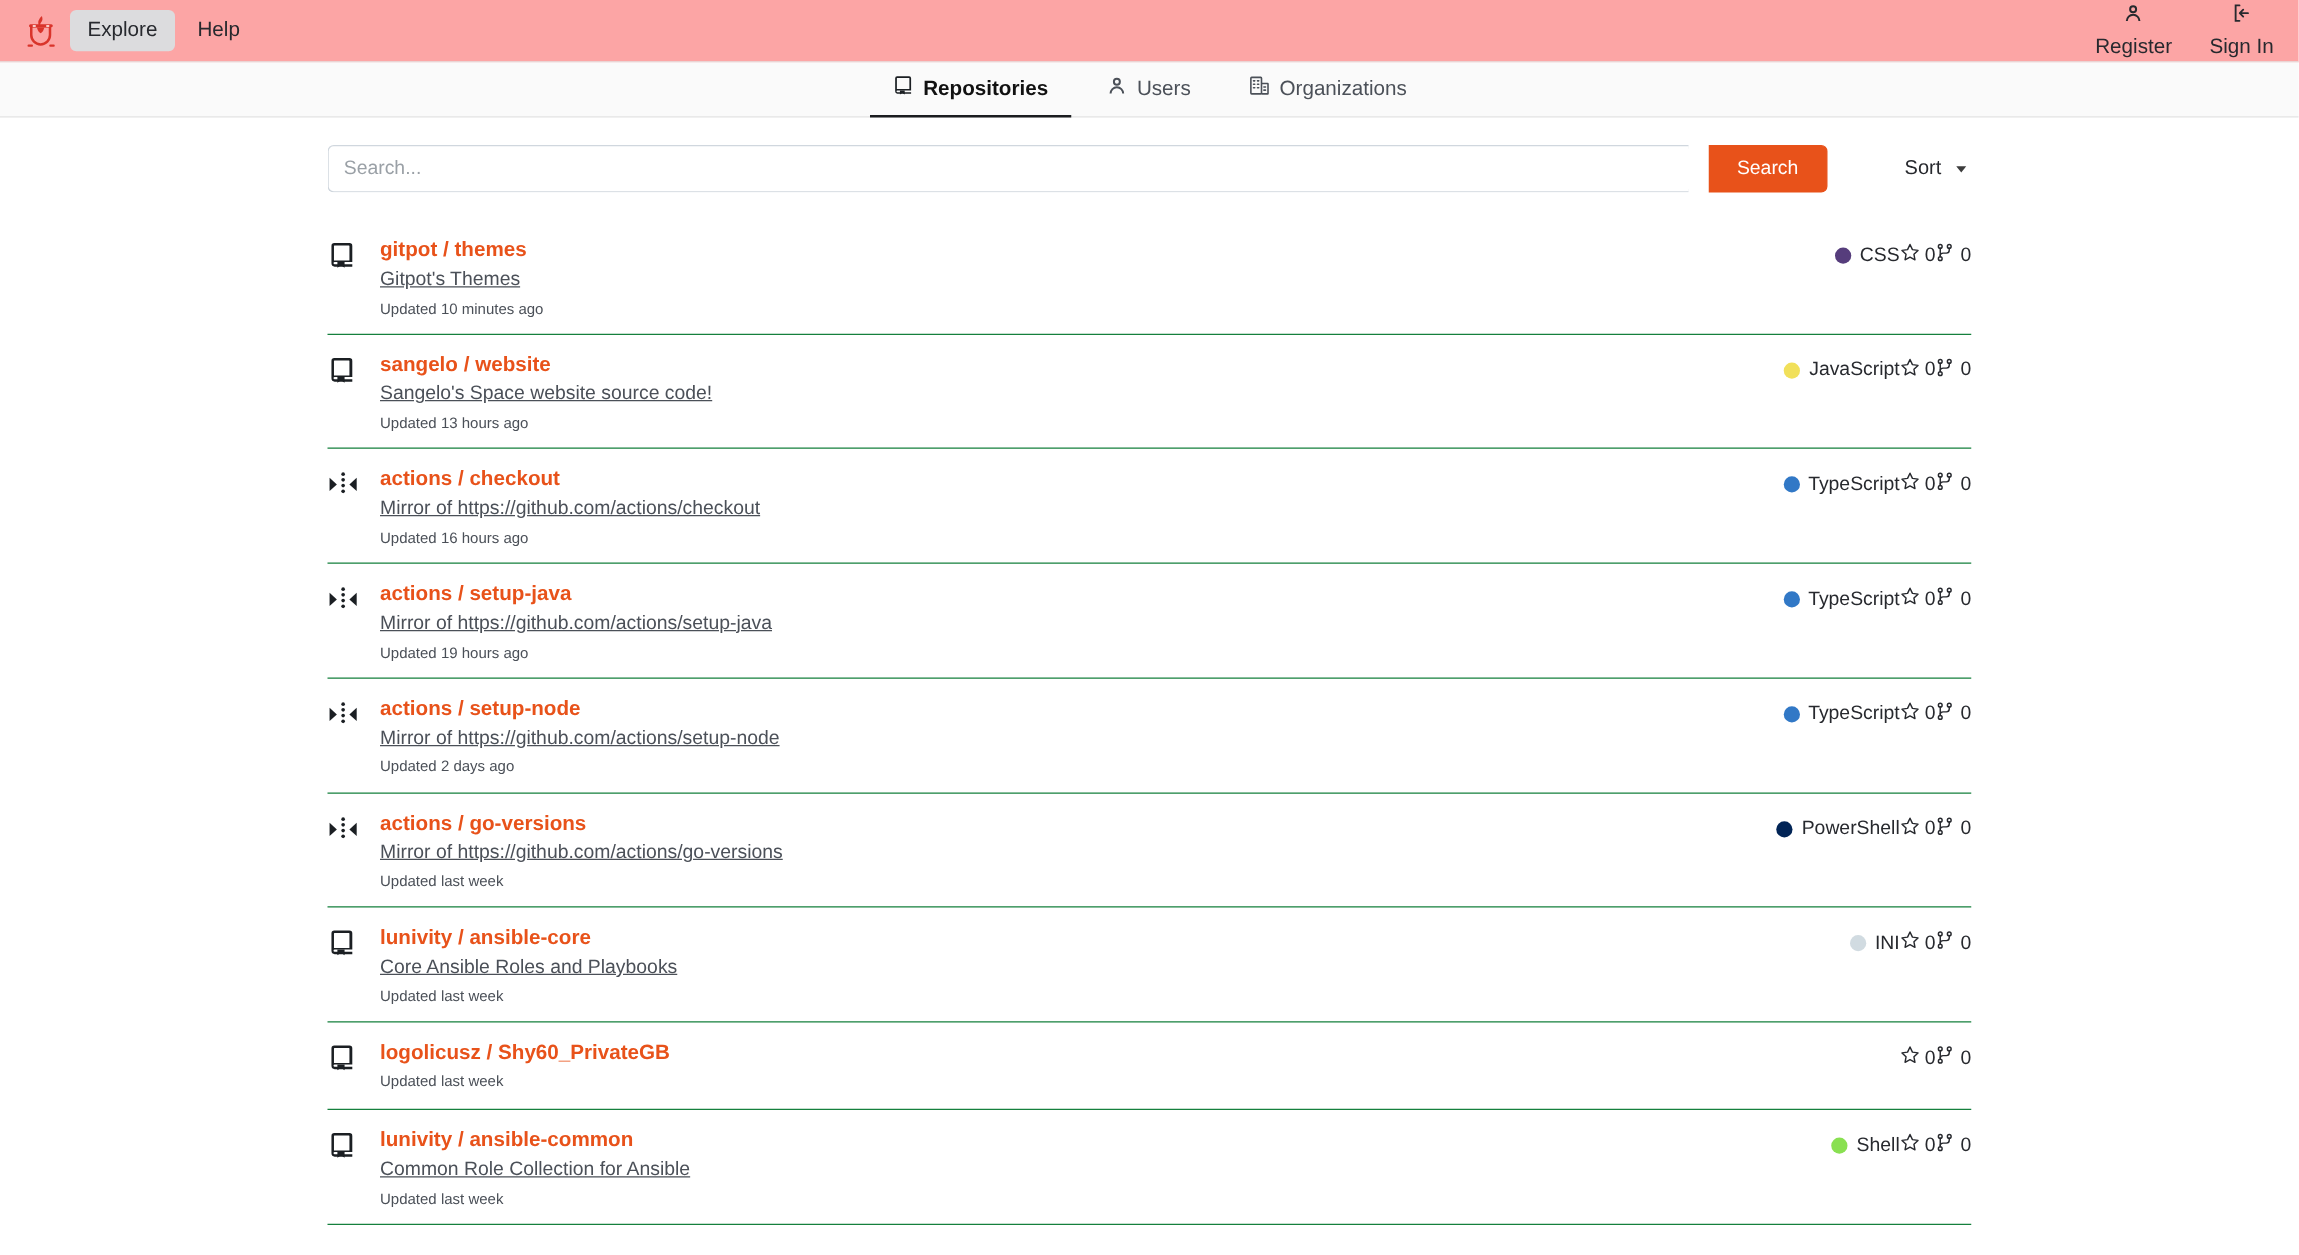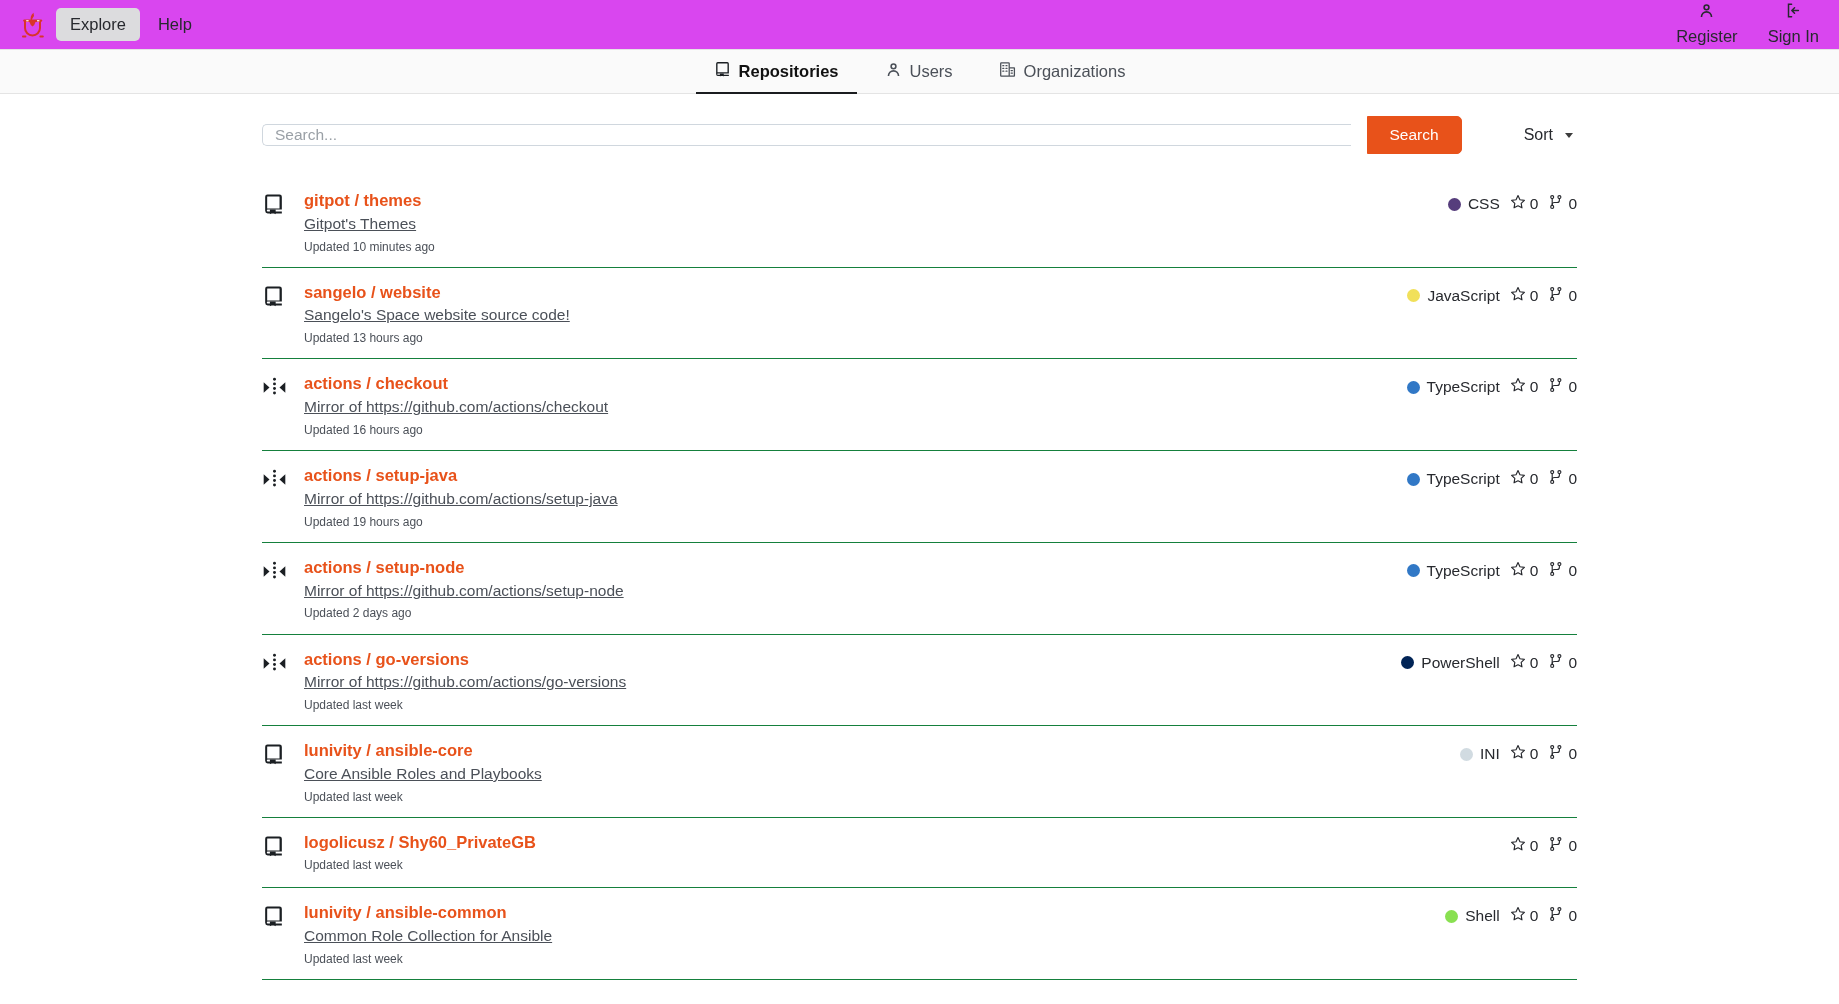--- a/index.html
+++ b/index.html
@@ -9,21 +9,21 @@
     background: #ffffff;
     font-family: "Liberation Sans", sans-serif;
     font-size: 16px;
     color: #27292e;
     overflow: hidden;
   }
 
   
   .navbar {
     height: 50px;
-    background: #d946ef;
+    background: #fca5a5;
     border-bottom: 1px solid #e4e4e4;
     display: flex;
     align-items: center;
     padding: 0 18px 0 14px;
   }
   .nav-left { display: flex; align-items: center; gap: 4px; }
   .logo-link {
     display: flex; align-items: center; justify-content: center;
     width: 38px; height: 38px;
   }
@@ -69,21 +69,21 @@
   .page {
     width: 1315px;
     margin: 0 auto;
     padding-top: 22px;
   }
 
   
   .search-row { display: flex; align-items: center; gap: 16px; }
   .search-input {
     flex: 1;
-    height: 22px;
+    height: 38px;
     border: 1px solid #d0d7de;
     border-right: none;
     border-radius: 5px 0 0 5px;
     padding: 0 12px;
     font-size: 15.5px;
     font-family: "Liberation Sans", sans-serif;
     color: #27292e;
     background: #fff;
     outline: none;
   }
@@ -155,21 +155,20 @@
   }
   .repo-updated {
     color: #4b5058;
     font-size: 12px;
     margin-top: 4px;
     line-height: 1.35;
   }
   .repo-meta {
     display: flex;
     align-items: center;
-    gap: 10px;
     flex-shrink: 0;
     padding-top: 4px;
     color: #27292e;
     font-size: 15.5px;
     white-space: nowrap;
   }
   .lang-wrap { display: flex; align-items: center; gap: 7px; }
   .lang-dot {
     width: 13px; height: 13px;
     border-radius: 50%;

